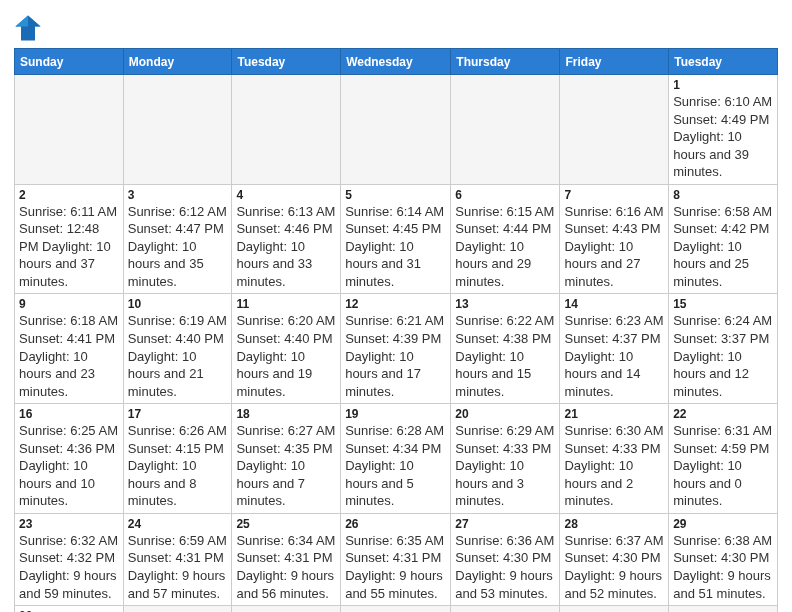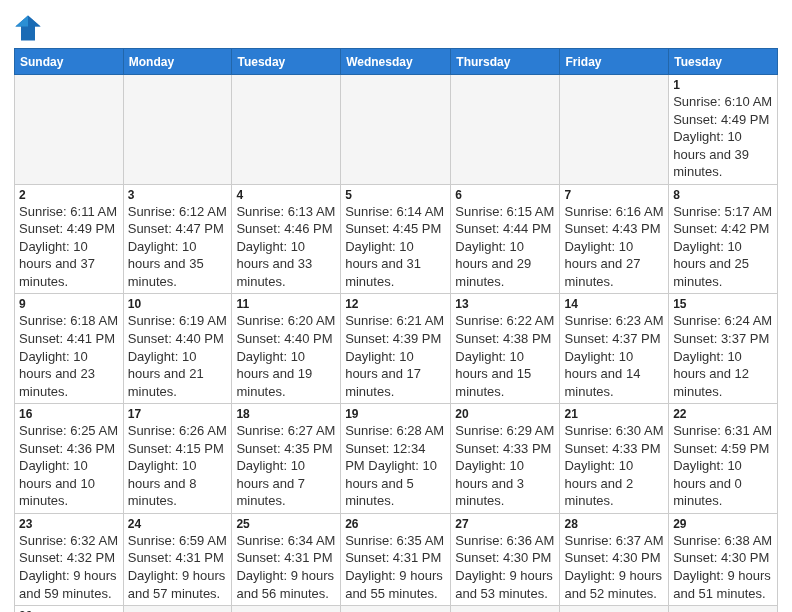--- a/index.html
+++ b/index.html
@@ -142,21 +142,21 @@
             <div class="day-info">Sunrise: 6:10 AM
 Sunset: 4:49 PM
 Daylight: 10 hours
 and 39 minutes.</div>
           </td>
         </tr>
         <tr>
           <td>
             <span class="day-number">2</span>
             <div class="day-info">Sunrise: 6:11 AM
-Sunset: 4:49 PM
+Sunset: 12:48 PM
 Daylight: 10 hours
 and 37 minutes.</div>
           </td>
           <td>
             <span class="day-number">3</span>
             <div class="day-info">Sunrise: 6:12 AM
 Sunset: 4:47 PM
 Daylight: 10 hours
 and 35 minutes.</div>
           </td>
@@ -183,21 +183,21 @@
           </td>
           <td>
             <span class="day-number">7</span>
             <div class="day-info">Sunrise: 6:16 AM
 Sunset: 4:43 PM
 Daylight: 10 hours
 and 27 minutes.</div>
           </td>
           <td>
             <span class="day-number">8</span>
-            <div class="day-info">Sunrise: 5:17 AM
+            <div class="day-info">Sunrise: 6:58 AM
 Sunset: 4:42 PM
 Daylight: 10 hours
 and 25 minutes.</div>
           </td>
         </tr>
         <tr>
           <td>
             <span class="day-number">9</span>
             <div class="day-info">Sunrise: 6:18 AM
 Sunset: 4:41 PM
@@ -265,21 +265,21 @@
           <td>
             <span class="day-number">18</span>
             <div class="day-info">Sunrise: 6:27 AM
 Sunset: 4:35 PM
 Daylight: 10 hours
 and 7 minutes.</div>
           </td>
           <td>
             <span class="day-number">19</span>
             <div class="day-info">Sunrise: 6:28 AM
-Sunset: 12:34 PM
+Sunset: 4:34 PM
 Daylight: 10 hours
 and 5 minutes.</div>
           </td>
           <td>
             <span class="day-number">20</span>
             <div class="day-info">Sunrise: 6:29 AM
 Sunset: 4:33 PM
 Daylight: 10 hours
 and 3 minutes.</div>
           </td>

